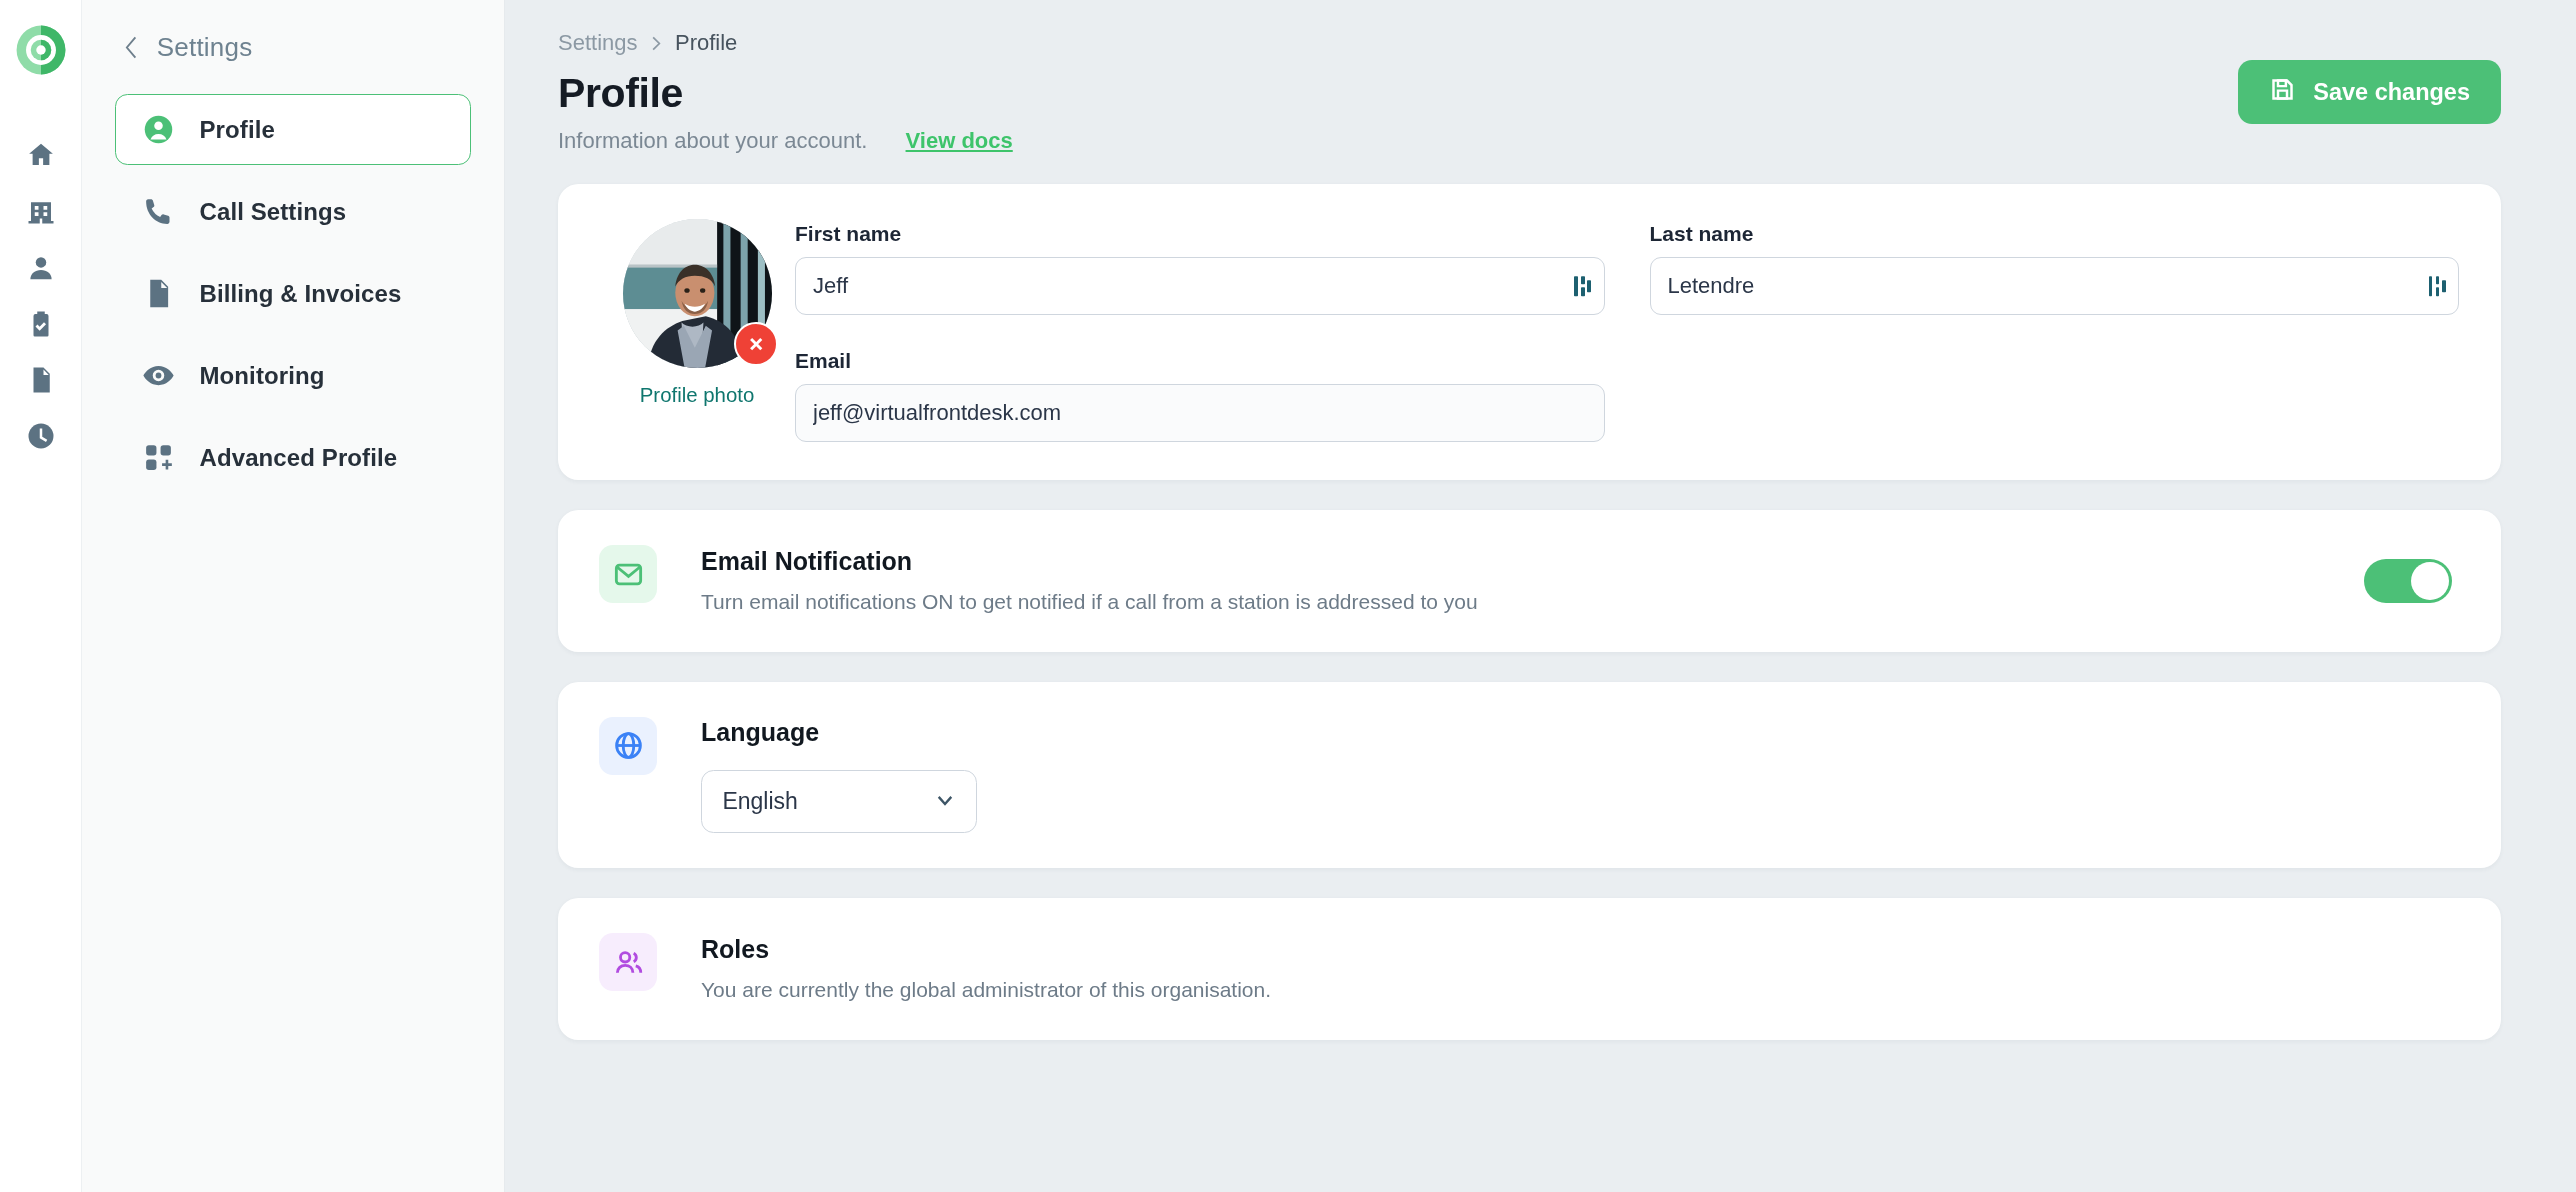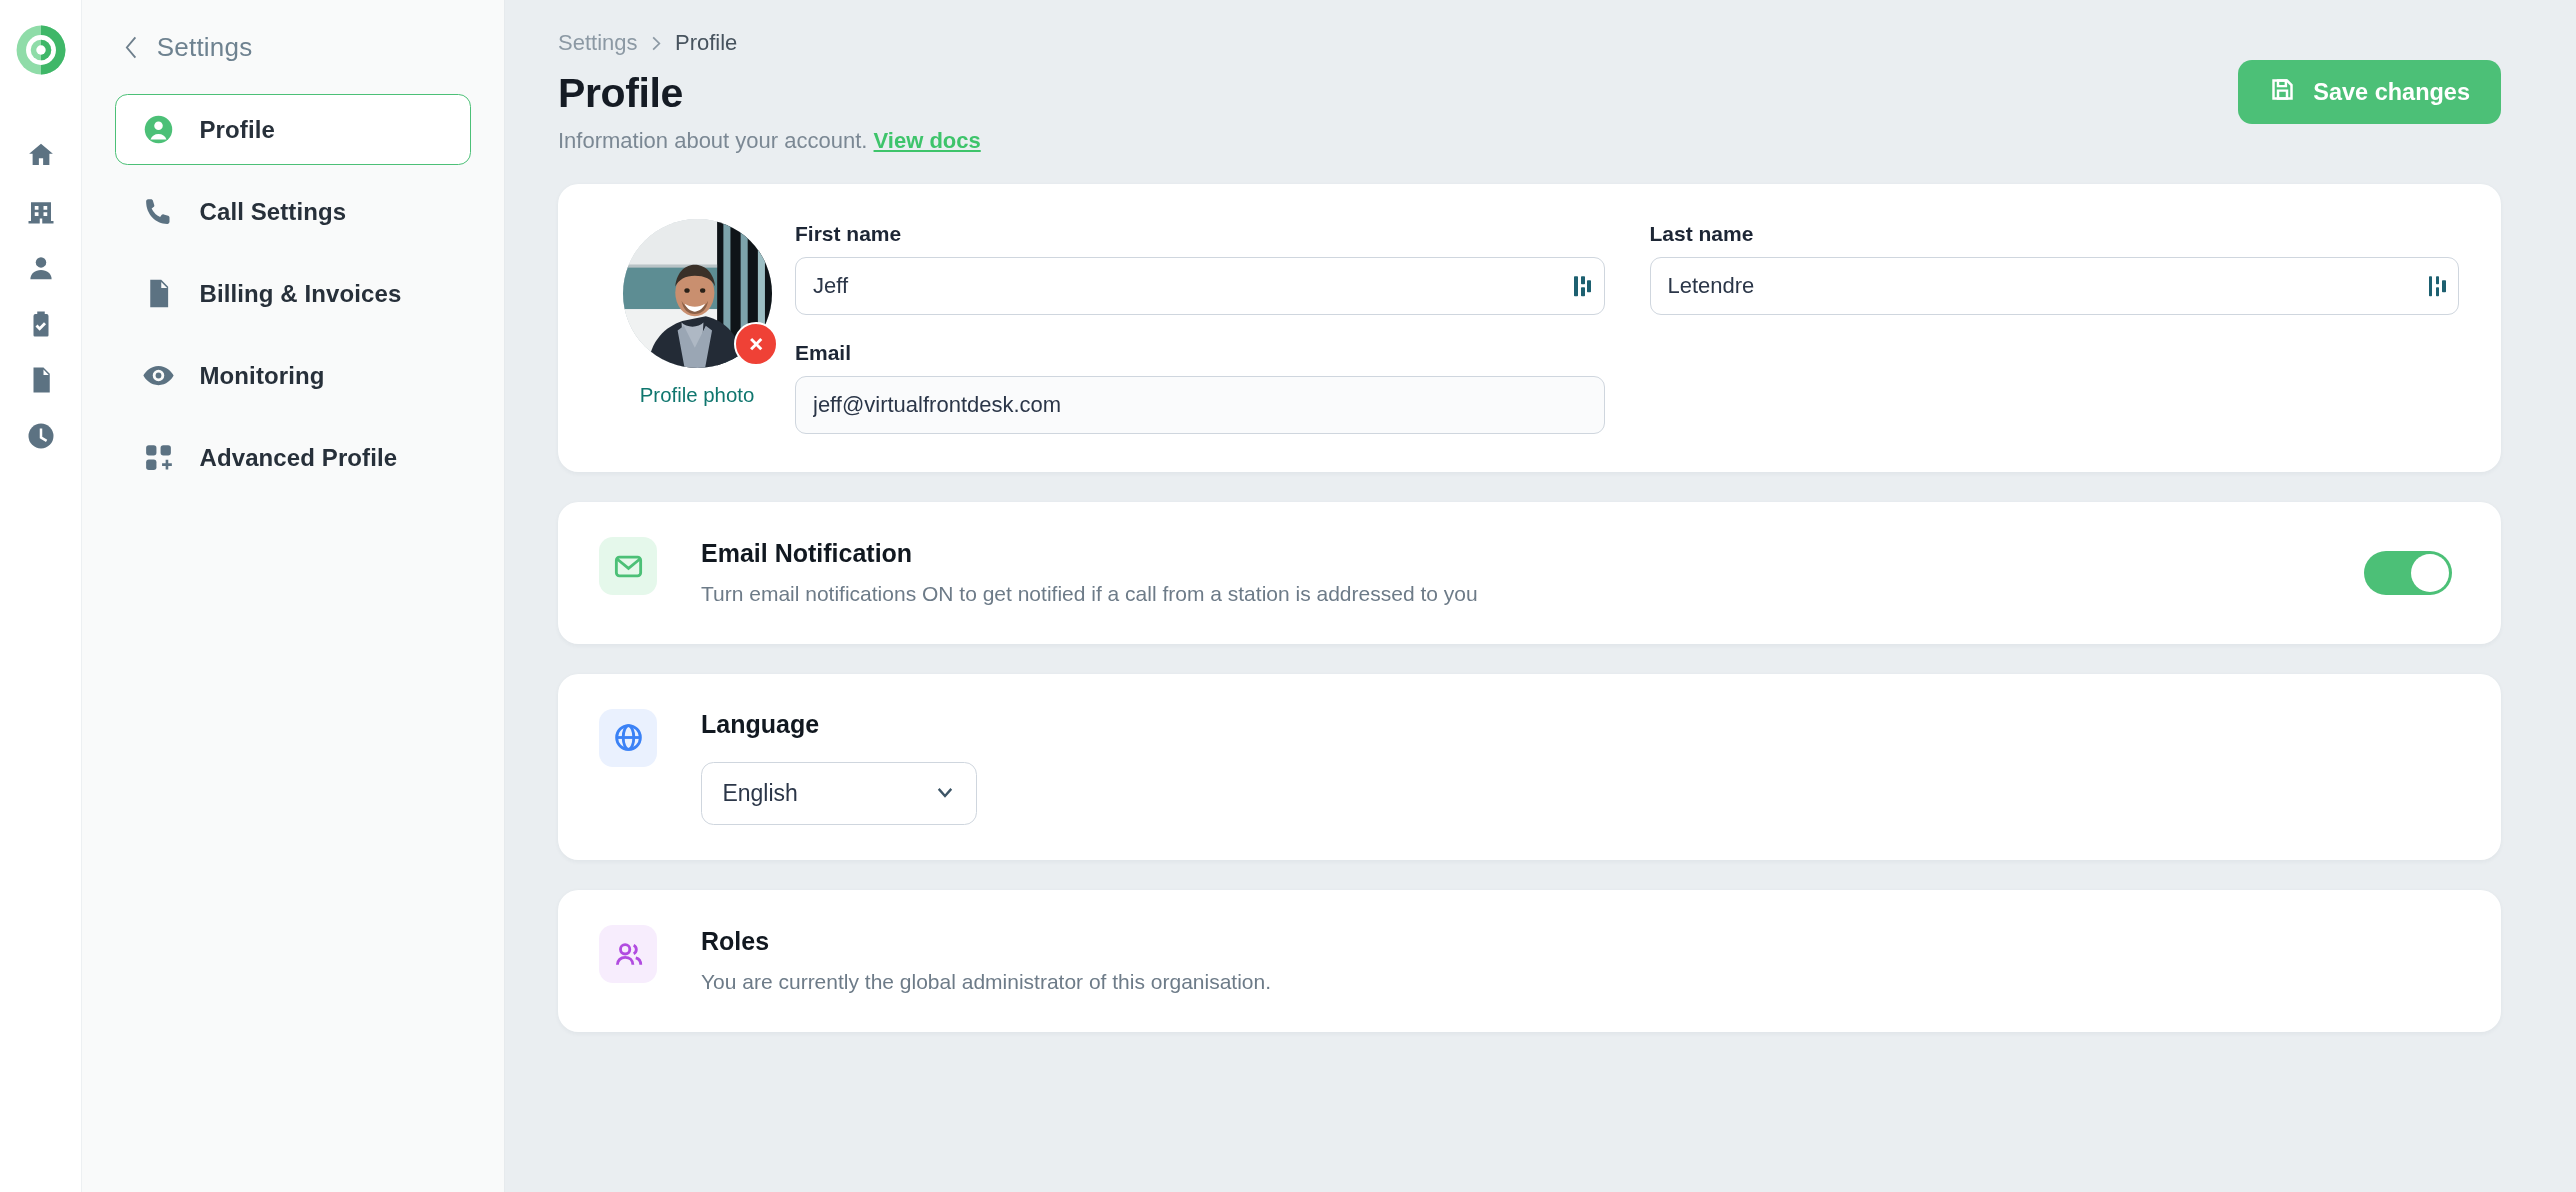--- a/index.html
+++ b/index.html
@@ -59,21 +59,21 @@
     flex: 1; height: 1193px; background: #eaeef1;
     padding: 30px 75px 0 53px; position: relative; overflow: hidden;
   }
   .crumb { display: flex; align-items: center; gap: 12.5px; font-size: 22px; }
   .crumb .c1 { color: #8c99a4; cursor: pointer; }
   .crumb .csep svg { width: 12.5px; height: 17px; stroke: #8c99a4; fill: none; stroke-width: 2.2; display:block; }
   .crumb .c2 { color: #47535e; }
 
   .page-title { font-size: 41px; font-weight: 700; color: #151b24; margin-top: 14px; letter-spacing: -0.4px; }
   .page-sub { font-size: 22px; color: #7b8894; margin-top: 11px; }
-  .page-sub a { color: #3ec46b; font-weight: 700; text-decoration: underline; cursor: pointer; }
+  .page-sub a { color: #3ec46b; font-weight: 700; text-decoration: underline; cursor: pointer; margin-left: 32px; }
 
   .save-btn {
     position: absolute; top: 60px; right: 75px;
     background: #4cc077; color: #fff; border: none;
     border-radius: 14px; height: 64px; padding: 0 31px;
     display: flex; align-items: center; gap: 17px;
     font-size: 23.5px; font-weight: 600; cursor: pointer;
     font-family: "Liberation Sans", sans-serif;
   }
   .save-btn svg { width: 27px; height: 27px; stroke: #fff; fill: none; stroke-width: 2.2; }
@@ -100,21 +100,21 @@
   }
   .avatar-x {
     position: absolute; right: -6.3px; bottom: 1.6px;
     width: 44px; height: 44px; border-radius: 50%;
     background: #ef4136; display: flex; align-items: center; justify-content: center;
     cursor: pointer; border: 2.4px solid #fff;
   }
   .avatar-x svg { width: 20.4px; height: 20.4px; stroke: #fff; stroke-width: 3.4; }
   .photo-cap { margin-top: 15.7px; font-size: 20.4px; color: #0f766e; }
 
-  .fields { flex: 1; display: flex; flex-wrap: wrap; gap: 4px 45px; padding-top: 3.1px; }
+  .fields { flex: 1; display: flex; flex-wrap: wrap; gap: 12px 45px; padding-top: 3.1px; }
   .field { width: calc(50% - 23px); }
   .field-label { font-size: 21px; font-weight: 700; color: #1d2635; margin-bottom: 11px; }
   .field-box {
     height: 58px; border: 1.2px solid #cfd6de; border-radius: 11px;
     background: #fff; display: flex; align-items: center;
     padding: 0 17px; position: relative;
   }
   .field-box.disabled { background: #fafbfc; }
   .field-box input {
     border: none; outline: none; background: transparent; width: 100%;

